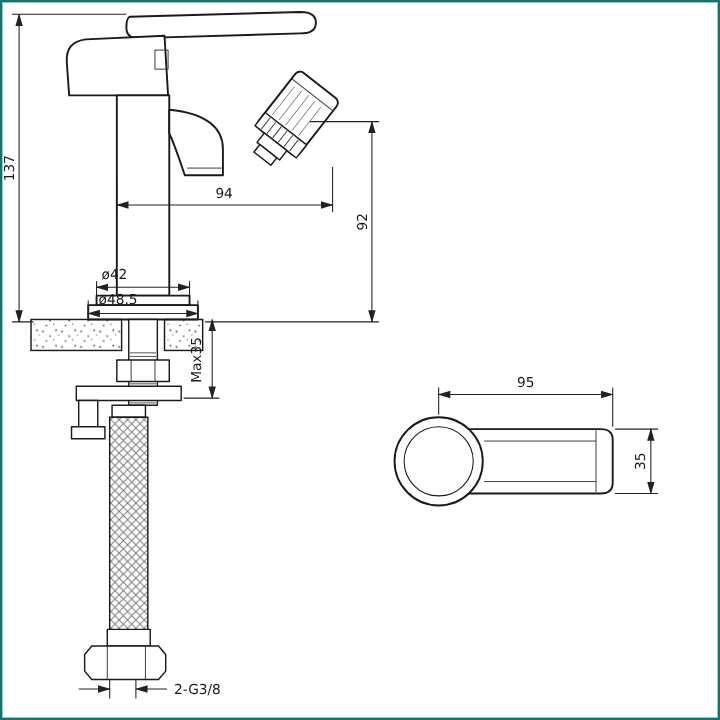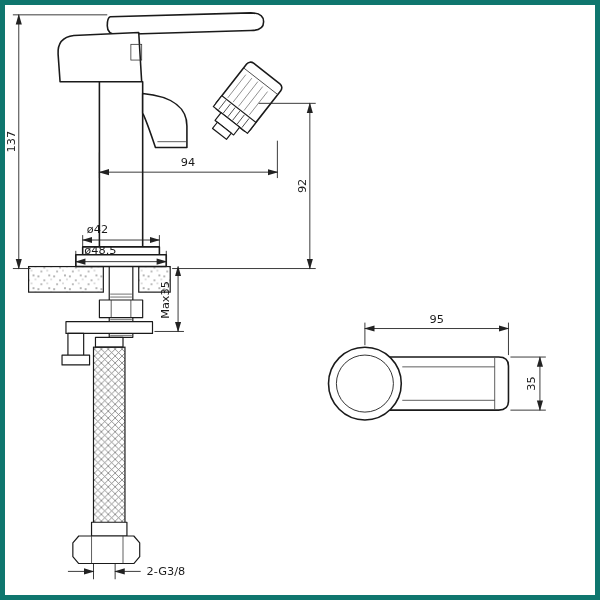--- a/index.html
+++ b/index.html
@@ -1,18 +1,18 @@
 <!DOCTYPE html>
 <html><head>
 <meta charset="utf-8">
 <style>
   html,body{margin:0;padding:0;background:#fff;}
   .sheet{
     width:600px;height:600px;position:relative;background:#ffffff;
-    border:5px solid #0f766e;box-sizing:border-box;overflow:hidden;
+    border:2px solid #0f766e;box-sizing:border-box;overflow:hidden;
   }
   svg{position:absolute;left:0;top:0;width:100%;height:100%;}
   .ol{fill:#ffffff;stroke:#1a1a1a;stroke-width:1.6;stroke-linejoin:round;}
   .ol2{fill:#ffffff;stroke:#1a1a1a;stroke-width:1.2;stroke-linejoin:round;}
   .thin{stroke:#1a1a1a;stroke-width:0.9;fill:none;}
   .detail{stroke:#333;stroke-width:0.8;fill:none;}
   .dim{stroke:#222;stroke-width:0.9;fill:none;}
   .hatchfill{stroke:#1a1a1a;stroke-width:1.2;}
   text{
     font-family:"DejaVu Sans","Liberation Sans",sans-serif;

